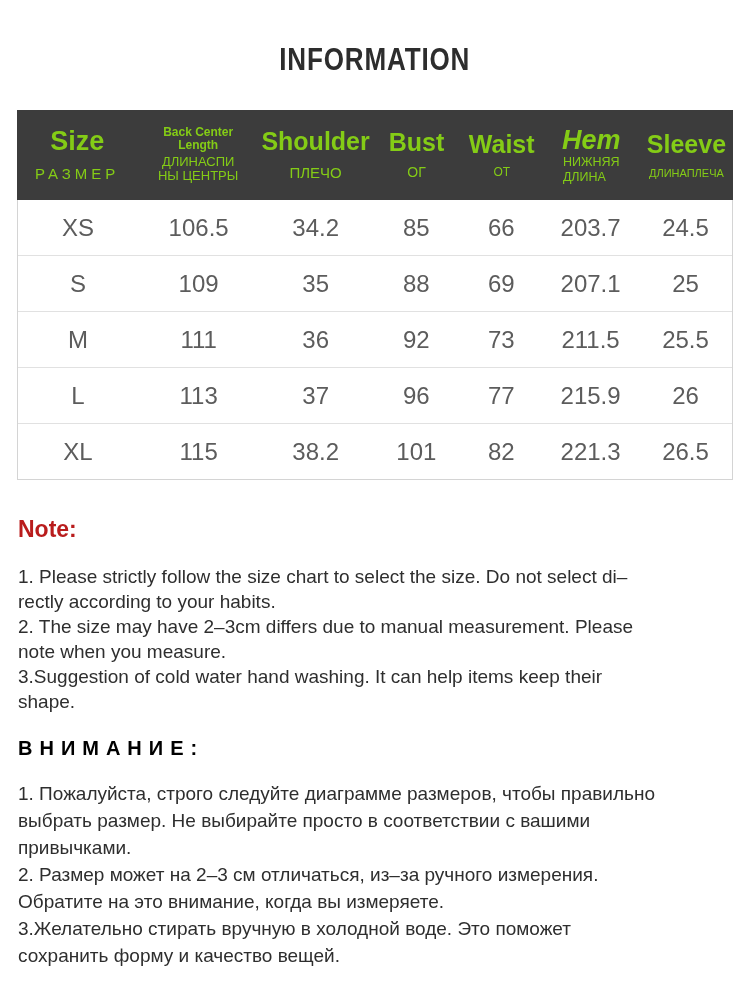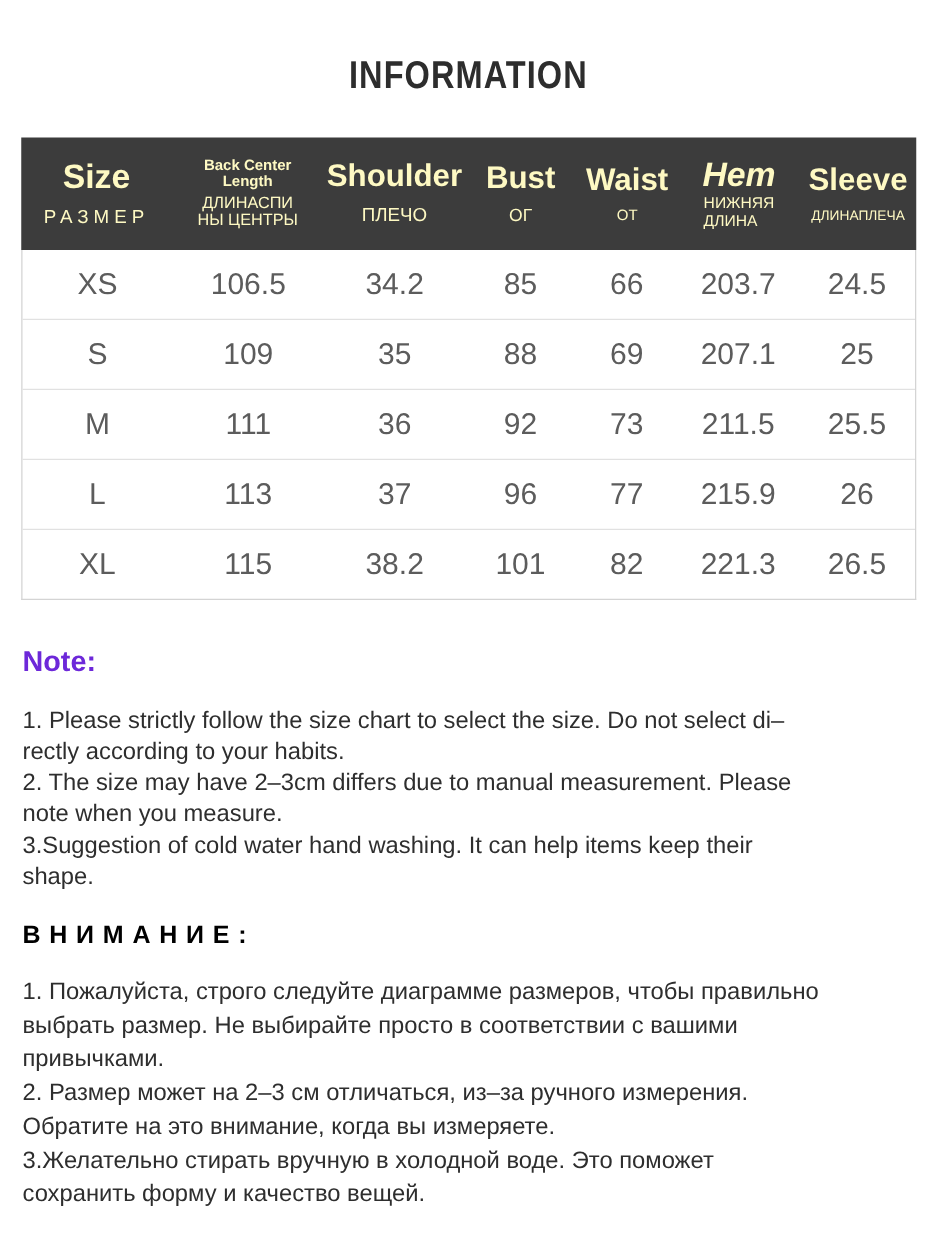--- a/index.html
+++ b/index.html
@@ -25,21 +25,21 @@
     transform: scaleX(0.84);
   }
   
   .size-table { margin: 30px 17px 0; }
   .grid-row {
     display: grid;
     grid-template-columns: 16.8% 17.0% 15.8% 12.4% 11.4% 13.6% 13.0%;
   }
   .thead {
     background: #3c3c3c;
-    color: #fef9c3;
+    color: #84cc16;
     height: 90px;
   }
   .th {
     display: flex;
     flex-direction: column;
     align-items: center;
     justify-content: center;
     text-align: center;
     white-space: pre-line;
   }
@@ -70,21 +70,21 @@
     text-align: center;
     font-size: 24px;
     color: #5c5c5c;
   }
   
   .notes { margin: 36px 16px 0 18px; }
   .note-heading {
     margin: 0;
     font-size: 23px;
     font-weight: 600;
-    color: #6d28d9;
+    color: #b91c1c;
   }
   .body-text {
     margin: 21px 0 0;
     font-size: 19px;
     line-height: 25px;
     color: #2e2e2e;
     white-space: pre-line;
   }
   .attention-heading {
     margin: 23px 0 0;

